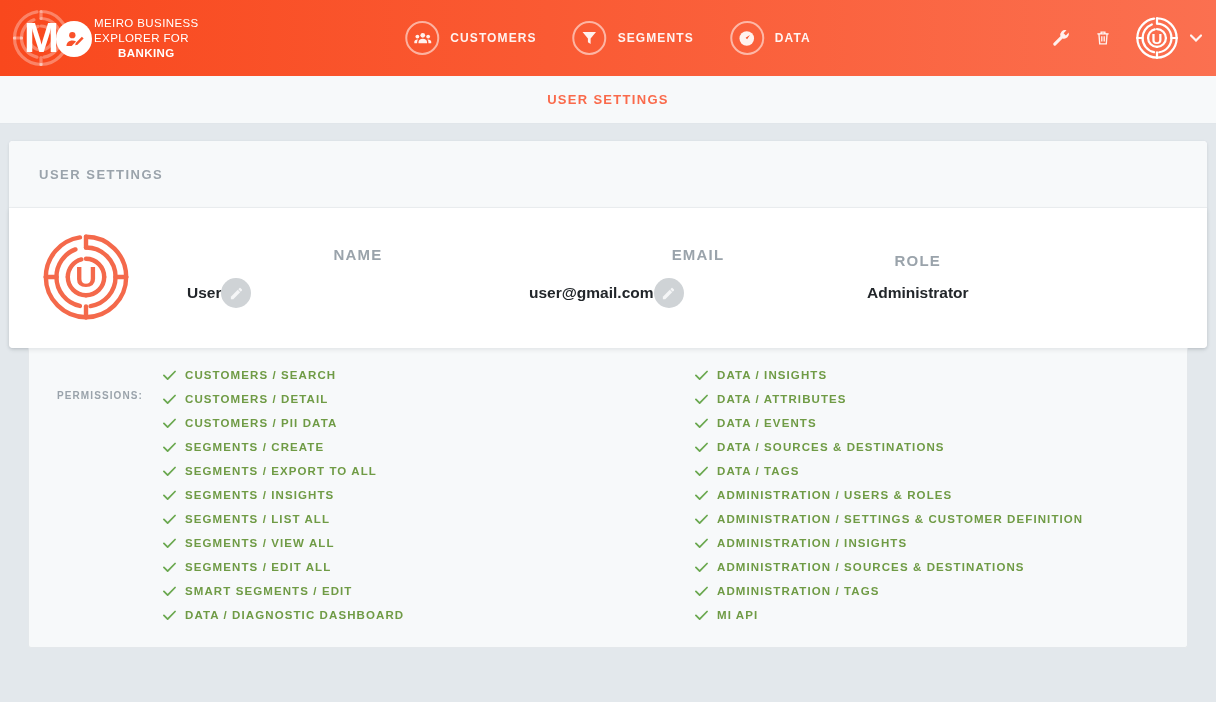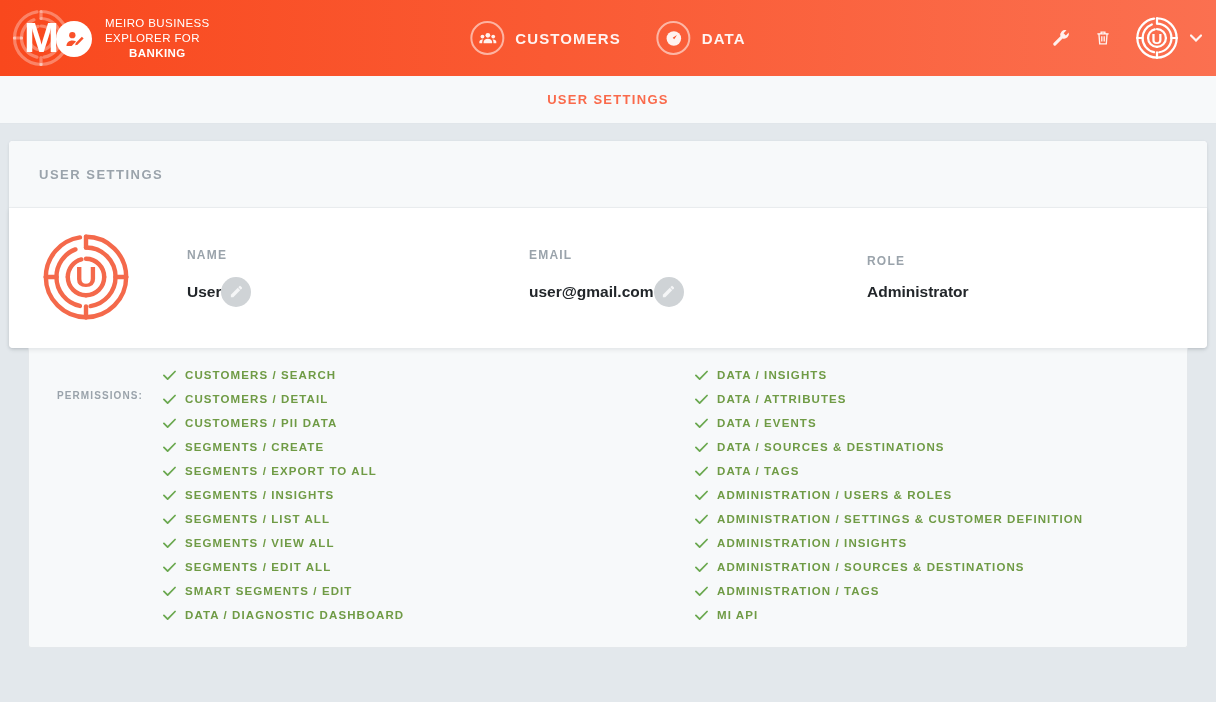--- a/index.html
+++ b/index.html
@@ -57,21 +57,21 @@
     background: #ffffff;
     display: flex; align-items: center; justify-content: center;
     margin-left: -16px;
     margin-top: 2px;
     flex: 0 0 auto;
     position: relative;
     z-index: 3;
   }
 
   .brand-text {
-    margin-left: 13px;
+    margin-left: 2px;
     color: #ffffff;
     font-size: 11.5px;
     line-height: 15px;
     letter-spacing: 0.4px;
     font-weight: 400;
     text-transform: uppercase;
   }
   .brand-text .strong { font-weight: 700; text-align: center; }
 
   .main-nav {
@@ -90,21 +90,21 @@
   }
   .nav-icon {
     width: 34px; height: 34px;
     border-radius: 50%;
     border: 2px solid rgba(255,255,255,0.55);
     display: flex; align-items: center; justify-content: center;
     flex: 0 0 auto;
   }
   .nav-label {
     color: rgba(255,255,255,0.93);
-    font-size: 15px;
+    font-size: 12px;
     font-weight: 700;
     letter-spacing: 1.1px;
     text-transform: uppercase;
     white-space: nowrap;
   }
 
   .header-right {
     margin-left: auto;
     display: flex;
     align-items: center;
@@ -202,25 +202,26 @@
     color: #f4694b; font-size: 30px; font-weight: 700;
   }
 
   .field-col { flex: 0 0 auto; }
   .field-col.name  { width: 342px; }
   .field-col.email { width: 338px; }
   .field-col.role  { width: auto; }
 
   .field-label {
     color: #9aa3ab;
-    font-size: 12px;
+    font-size: 15px;
     font-weight: 700;
     letter-spacing: 1.2px;
     text-transform: uppercase;
     margin-bottom: 15px;
+    text-align: center;
   }
   .field-value-row {
     display: flex;
     align-items: center;
   }
   .field-value {
     color: #22262a;
     font-size: 15.5px;
     font-weight: 700;
     white-space: nowrap;
@@ -341,20 +342,28 @@
           <circle cx="5.2" cy="9.6" r="2.4"></circle>
           <circle cx="18.8" cy="9.6" r="2.4"></circle>
           <path d="M12 12.4c-3.2 0-5.4 1.8-5.4 4.1V18h10.8v-1.5c0-2.3-2.2-4.1-5.4-4.1z"></path>
           <path d="M5.2 13.2c-2.3 0-3.9 1.3-3.9 3V18h3.6v-1.5c0-1.2.5-2.3 1.4-3.1-.35-.12-.72-.2-1.1-.2z"></path>
           <path d="M18.8 13.2c-.38 0-.75.08-1.1.2.9.8 1.4 1.9 1.4 3.1V18h3.6v-1.8c0-1.7-1.6-3-3.9-3z"></path>
         </svg>
       </span>
       <span class="nav-label">CUSTOMERS</span>
     </div>
 
+    <div class="nav-item">
+      <span class="nav-icon">
+        <svg width="18" height="18" viewBox="0 0 24 24" fill="rgba(255,255,255,0.92)">
+          <path d="M3 4h18l-7.2 8.6V20l-3.6-2.2v-5.2z"></path>
+        </svg>
+      </span>
+      <span class="nav-label">SEGMENTS</span>
+    </div>
 
     <div class="nav-item">
       <span class="nav-icon">
         <svg width="19" height="19" viewBox="0 0 24 24">
           <circle cx="12" cy="12" r="9.2" fill="rgba(255,255,255,0.92)"></circle>
           <path d="M16 7.6l-5.4 3.6 1.8 1.8z" fill="#f9512a"></path>
         </svg>
       </span>
       <span class="nav-label">DATA</span>
     </div>

